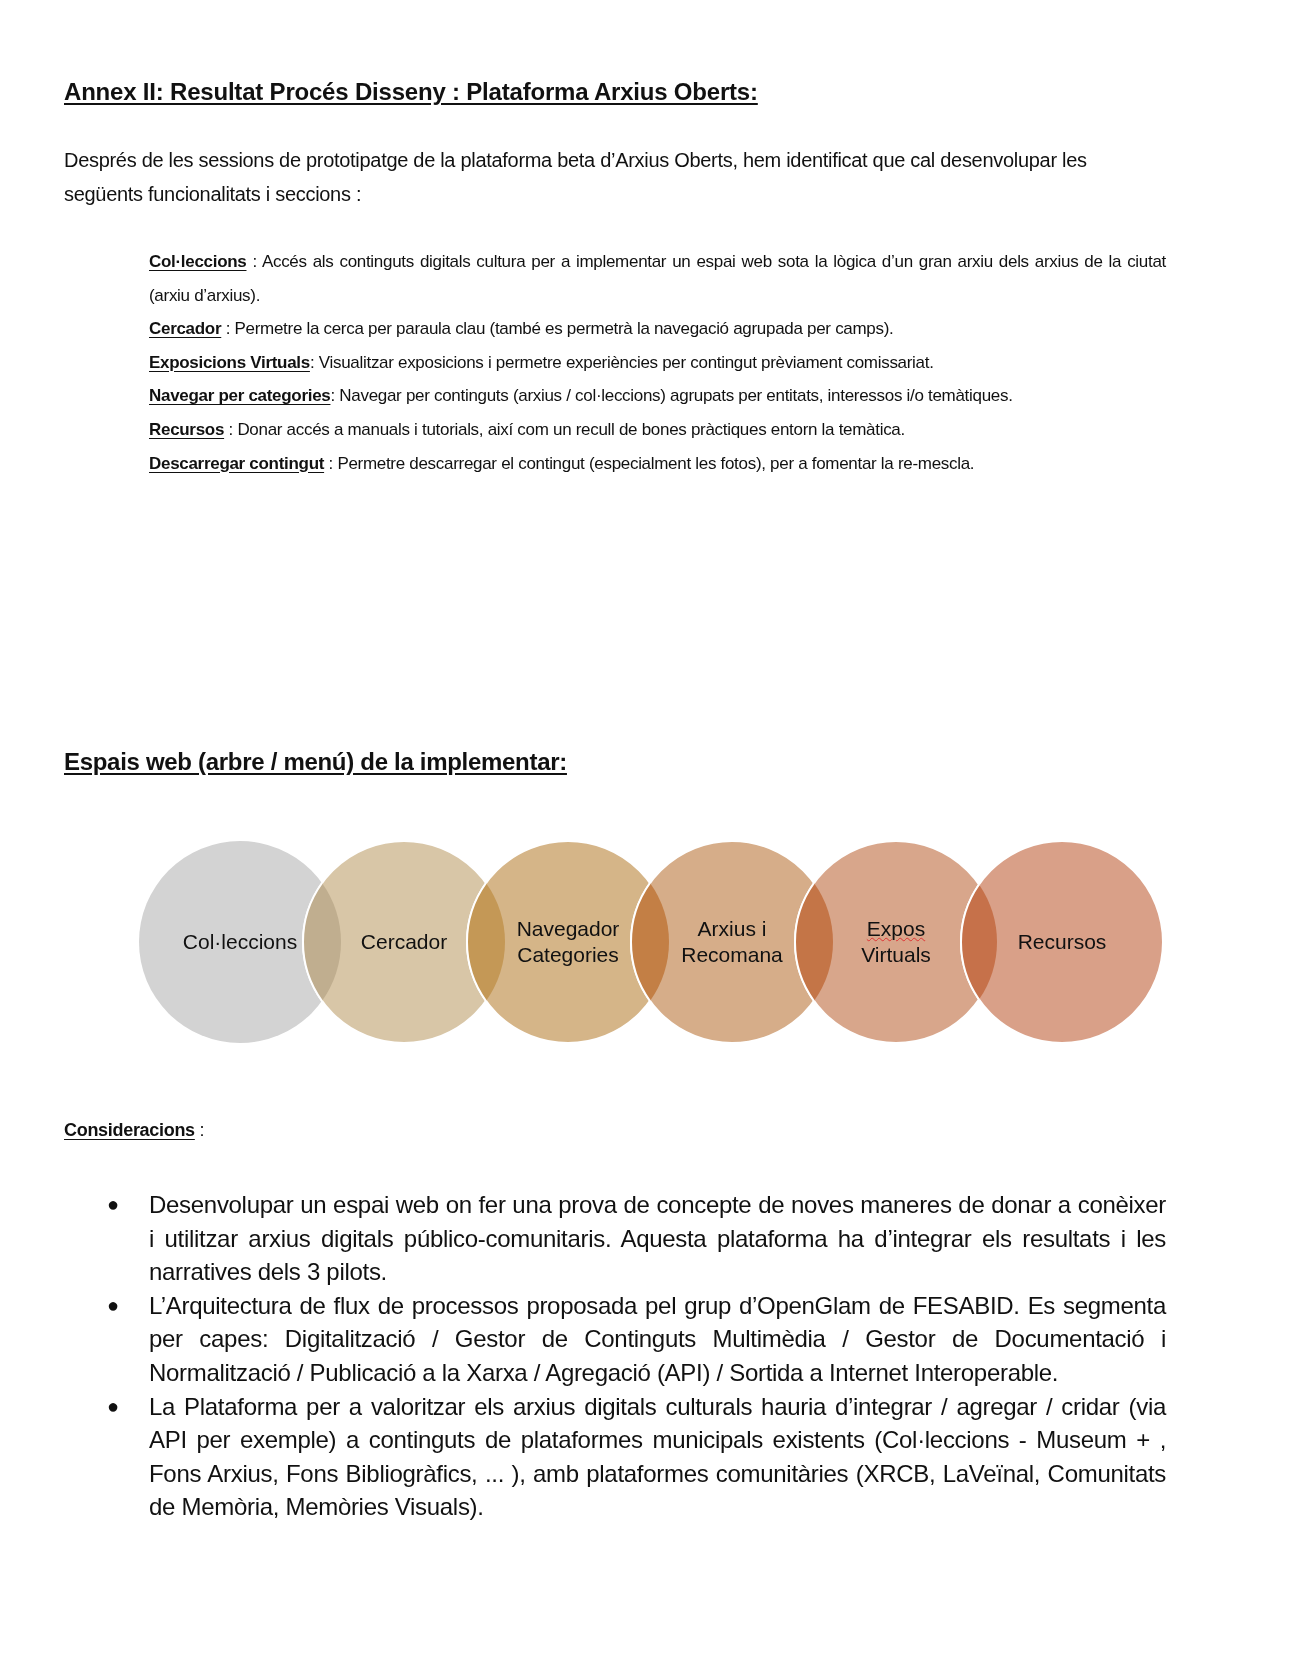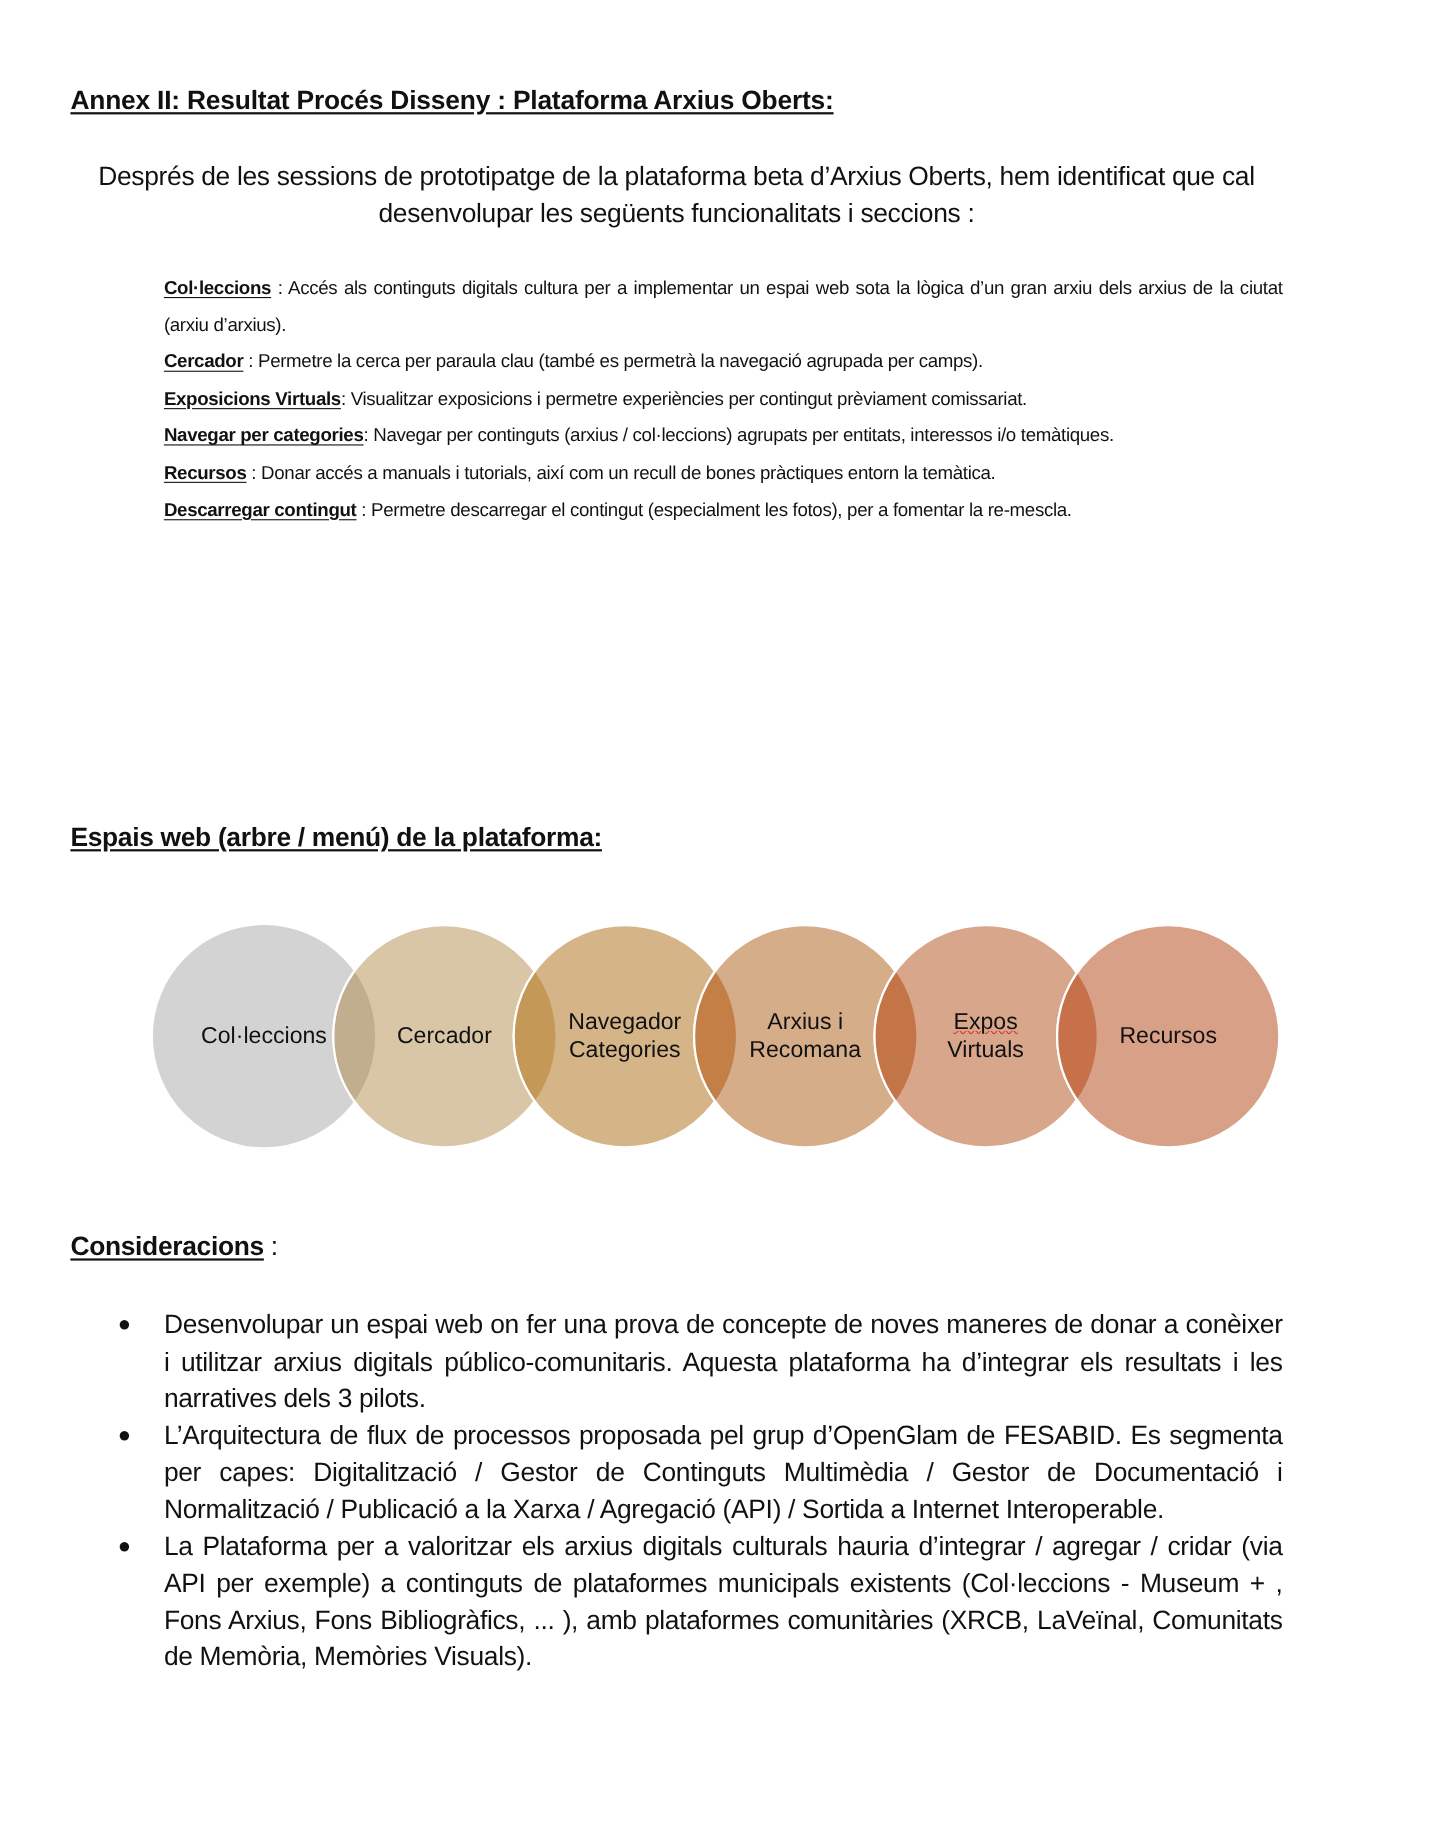--- a/index.html
+++ b/index.html
@@ -1,34 +1,34 @@
 <!DOCTYPE html>
 <html><head>
 <meta charset="utf-8">
 <style>
   html, body { margin: 0; padding: 0; background: #ffffff; }
   body { width: 1302px; height: 1662px; position: relative; overflow: hidden;
          font-family: "Liberation Sans", sans-serif; color: #111; }
   .page { position: absolute; left: 0; top: 16px; width: 1302px; height: 1662px; margin-top: 32px; }
   .h1 { position: absolute; left: 64px; top: 30px; font-size: 24px; font-weight: bold;
         text-decoration: underline; text-underline-offset: 3px; letter-spacing: -0.2px; }
-  .intro { position: absolute; left: 64px; top: 96px; width: 1102px; font-size: 24px;
-           line-height: 33.5px; letter-spacing: -0.3px; text-align: center; }
+  .intro { position: absolute; left: 64px; top: 96px; width: 1102px; font-size: 20px;
+           line-height: 33.5px; letter-spacing: -0.3px; }
   .features { position: absolute; left: 149px; top: 197px; width: 1017px; font-size: 17px;
               line-height: 33.6px; text-align: justify; letter-spacing: -0.3px; }
   .feature { margin: 0; }
   .feature .term { font-weight: bold; text-decoration: underline; text-underline-offset: 3px; }
   .h2 { position: absolute; left: 64px; top: 700px; font-size: 24px; font-weight: bold;
         text-decoration: underline; text-underline-offset: 3px; letter-spacing: -0.3px; }
   .diagram { position: absolute; left: 0; top: 780px; width: 1302px; height: 240px; }
   .diagram svg { position: absolute; left: 0; top: 0; }
   .circle-label { position: absolute; width: 150px; text-align: center; font-size: 21px;
                   line-height: 26px; color: #111; transform: translate(-50%, -50%); }
   .circle-label .spell { text-decoration: underline wavy #d33; text-decoration-thickness: 1px; }
-  .h3 { position: absolute; left: 64px; top: 1072px; font-size: 24px; letter-spacing: -0.3px; }
+  .h3 { position: absolute; left: 64px; top: 1072px; font-size: 18px; letter-spacing: -0.3px; }
   .h3 .t { font-weight: bold; text-decoration: underline; text-underline-offset: 3px; }
   .considerations { position: absolute; left: 149px; top: 1140px; width: 1017px; font-size: 24px;
                     line-height: 33.6px; text-align: justify; margin: 0; padding: 0; list-style: none;
                     letter-spacing: -0.3px; }
   .considerations li { position: relative; margin: 0; }
   .considerations li .bullet { position: absolute; left: -42px; top: 0; font-size: 20px; }
 </style>
 </head>
 <body>
 
@@ -40,21 +40,21 @@
 
   <div class="features">
     <p class="feature"><span class="term">Col·leccions</span><span> : </span><span>Accés als continguts digitals cultura per a implementar un espai web sota la lògica d’un gran arxiu dels arxius de la ciutat (arxiu d’arxius).</span></p>
     <p class="feature"><span class="term">Cercador</span><span> : </span><span>Permetre la cerca per paraula clau (també es permetrà la navegació agrupada per camps).</span></p>
     <p class="feature"><span class="term">Exposicions Virtuals</span><span>: </span><span>Visualitzar exposicions i permetre experiències per contingut prèviament comissariat.</span></p>
     <p class="feature"><span class="term">Navegar per categories</span><span>: </span><span>Navegar per continguts (arxius / col·leccions) agrupats per entitats, interessos i/o temàtiques.</span></p>
     <p class="feature"><span class="term">Recursos</span><span> : </span><span>Donar accés a manuals i tutorials, així com un recull de bones pràctiques entorn la temàtica.</span></p>
     <p class="feature"><span class="term">Descarregar contingut</span><span> : </span><span>Permetre descarregar el contingut (especialment les fotos), per a fomentar la re-mescla.</span></p>
   </div>
 
-  <div class="h2">Espais web (arbre / menú) de la plataforma:</div>
+  <div class="h2">Espais web (arbre / menú) de la implementar:</div>
 
   <div class="diagram">
     <svg id="diagram-svg" width="1302" height="240">
         <circle cx="240" cy="114" r="101" fill="#d3d3d3" stroke="#ffffff" stroke-width="0"></circle>
         <circle cx="404" cy="114" r="101" fill="#d8c6a7" stroke="#ffffff" stroke-width="2"></circle>
         <circle cx="568" cy="114" r="101" fill="#d5b588" stroke="#ffffff" stroke-width="2"></circle>
         <circle cx="732" cy="114" r="101" fill="#d6ad89" stroke="#ffffff" stroke-width="2"></circle>
         <circle cx="896" cy="114" r="101" fill="#d8a68b" stroke="#ffffff" stroke-width="2"></circle>
         <circle cx="1062" cy="114" r="101" fill="#d9a088" stroke="#ffffff" stroke-width="2"></circle>
         <path d="M 322 55.033908048777725 A 101 101 0 0 1 322 172.96609195122227 A 101 101 0 0 1 322 55.033908048777725 Z" fill="#c0ae8f"></path>

